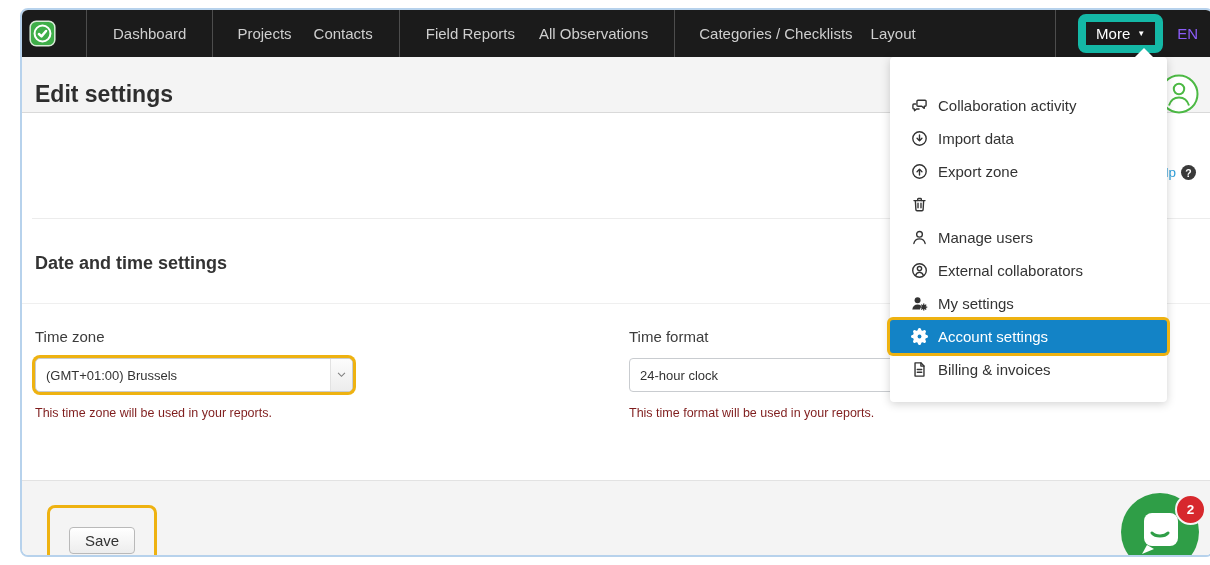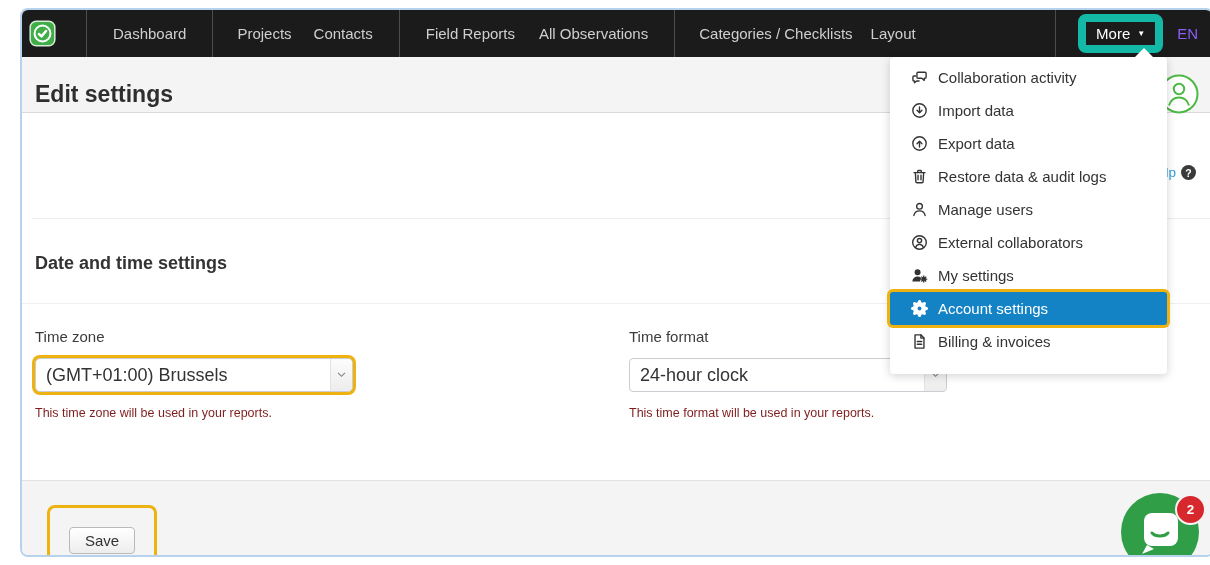--- a/index.html
+++ b/index.html
@@ -34,37 +34,37 @@
           font-weight:bold;display:flex;align-items:center;justify-content:center;}
   .hr1{position:absolute;left:10px;right:0;top:208px;border-top:1px solid #ececec;}
   .section-title{position:absolute;left:13px;top:243px;font-size:18px;font-weight:bold;color:#333;}
   .hr2{position:absolute;left:0;right:0;top:293px;border-top:1px solid #efefef;}
 
   .field{position:absolute;top:318px;width:318px;}
   .field.col1{left:13px;}
   .field.col2{left:607px;}
   .field-label{font-size:15px;color:#3c3c3c;margin-bottom:13px;}
   .select{position:relative;height:34px;border:1px solid #c9ccd0;border-radius:4px;background:#fff;
-          display:flex;align-items:center;padding-left:10px;font-size:18px;color:#333;box-sizing:border-box;}
+          display:flex;align-items:center;padding-left:10px;font-size:13px;color:#333;box-sizing:border-box;}
   .select.hl{box-shadow:0 0 0 3px #eeb211;border-radius:5px;}
   .select-arrow{position:absolute;right:0;top:0;bottom:0;width:21px;border-left:1px solid #e2e2e2;
                 background:linear-gradient(#fcfcfc,#ececec);border-radius:0 4px 4px 0;
                 display:flex;align-items:center;justify-content:center;}
   .field-help{margin-top:14px;font-size:12.5px;color:#7f1d1d;}
 
   
   .footer{position:absolute;left:0;right:0;top:470px;bottom:0;background:#f4f4f4;
           border-top:1px solid #e2e2e2;box-sizing:border-box;}
   .save-ring{position:absolute;left:25px;top:24px;border:3px solid #eeb211;border-radius:8px;padding:19px;}
   .save-btn{display:inline-block;background:linear-gradient(#ffffff,#ededed);border:1px solid #b9b9b9;
             border-radius:4px;padding:4px 15px;font-size:15px;color:#333;}
 
   
   .dropdown{position:absolute;left:868px;top:47px;width:277px;background:#fff;z-index:40;
-            border-radius:4px;box-shadow:0 2px 10px rgba(0,0,0,.18);padding:4px 0 16px 0;box-sizing:border-box;}
+            border-radius:4px;box-shadow:0 2px 10px rgba(0,0,0,.18);padding:32px 0 16px 0;box-sizing:border-box;}
   .dropdown::before{content:"";position:absolute;top:-9px;right:14px;width:0;height:0;
             border-left:9px solid transparent;border-right:9px solid transparent;border-bottom:9px solid #fff;}
   .menu-item{height:33px;display:flex;align-items:center;gap:10px;padding-left:21px;
              font-size:15px;color:#333;white-space:nowrap;}
   .menu-item svg{flex:0 0 auto;}
   .menu-item.active{background:#1383c6;color:#fff;box-shadow:0 0 0 3px #eeb211;border-radius:3px;
              position:relative;z-index:1;}
 
   
   .chat{position:absolute;left:1099px;top:483px;width:78px;height:78px;z-index:60;}
@@ -172,30 +172,29 @@
             <path d="M5.7 7.8L8 10.1l2.3-2.3"></path>
       </svg>
       <span>Import data</span>
     </div>
     <div class="menu-item">
       <svg width="17" height="17" viewBox="0 0 16 16" class="icon-stroke">
         <circle cx="8" cy="8" r="6.3"></circle>
             <path d="M8 11.4V6.3"></path>
             <path d="M5.7 8.2L8 5.9l2.3 2.3"></path>
       </svg>
-      <span>Export data</span>
+      <span>Export zone</span>
     </div>
     <div class="menu-item">
       <svg width="17" height="17" viewBox="0 0 16 16" class="icon-stroke">
         <path d="M2.8 4.3h10.4"></path>
             <path d="M6.3 4.3V3.1c0-.4.3-.7.7-.7h2c.4 0 .7.3.7.7v1.2"></path>
         <path d="M4.1 4.3l.5 8.5c0 .6.5 1.1 1.1 1.1h4.6c.6 0 1.1-.5 1.1-1.1l.5-8.5"></path>
         <path d="M6.6 6.8v4.3M9.4 6.8v4.3"></path>
       </svg>
-      <span>Restore data &amp; audit logs</span>
     </div>
     <div class="menu-item">
       <svg width="17" height="17" viewBox="0 0 16 16" class="icon-stroke">
         <circle cx="8" cy="5" r="2.7"></circle>
             <path d="M2.7 13.6c.6-2.8 2.7-4.3 5.3-4.3s4.7 1.5 5.3 4.3"></path>
       </svg>
       <span>Manage users</span>
     </div>
     <div class="menu-item">
       <svg width="17" height="17" viewBox="0 0 16 16" class="icon-stroke">

